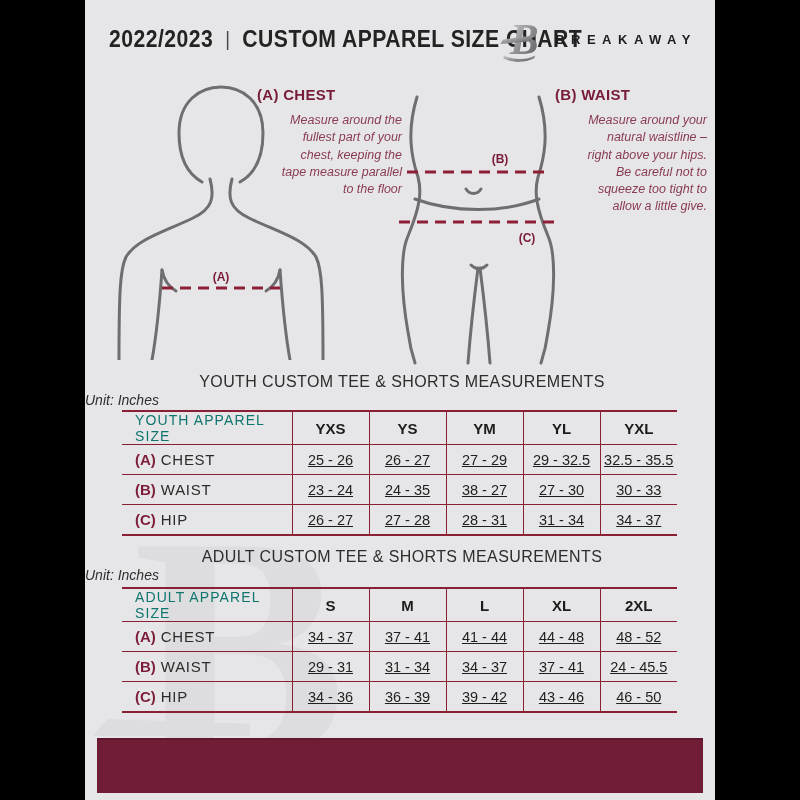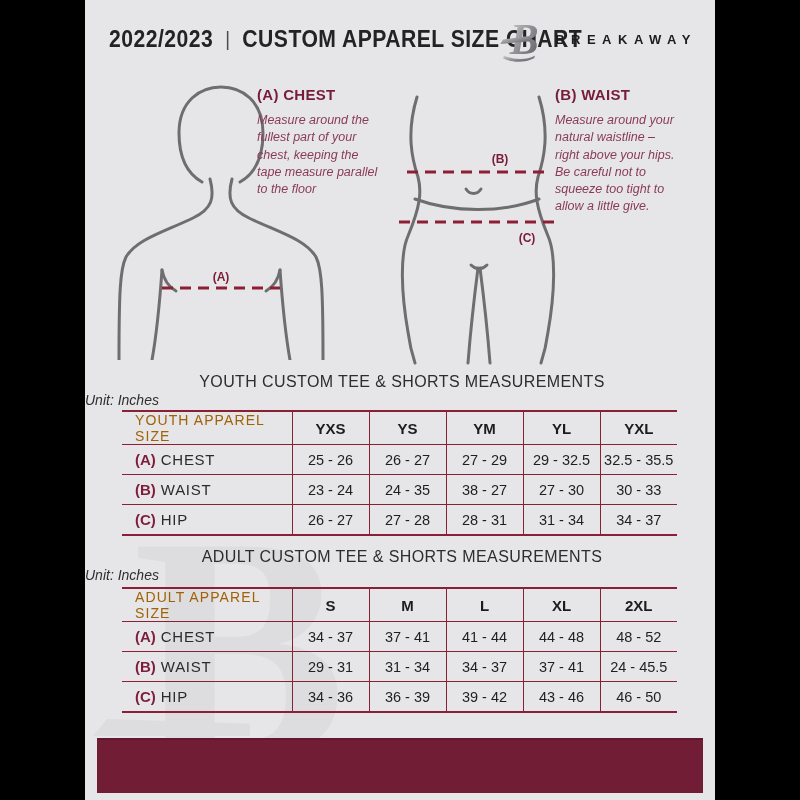--- a/index.html
+++ b/index.html
@@ -29,21 +29,21 @@
   .watermark-swoosh{
     position:absolute;left:8px;top:719px;width:157px;height:17px;background:#dddde0;z-index:0;
     clip-path:polygon(0 100%,9% 0,100% 28%,100% 100%);
   }
   
   .figure{position:absolute;z-index:1;}
   #figure-torso{left:28px;top:82px;}
   #figure-hips{left:308px;top:95px;}
   .instr{position:absolute;z-index:1;width:152px;}
   .instr h3{margin:0 0 9px 0;font-size:15px;font-weight:bold;color:#771b38;letter-spacing:0.3px;}
-  .instr p{margin:0;font-size:12.5px;line-height:1.38;font-style:italic;color:#8a3b54;white-space:pre-line;}
+  .instr p{margin:0;font-size:12.5px;line-height:1.38;font-style:italic;color:#8a3b54;white-space:pre-line;text-align:right;}
   #instr-chest{left:172px;top:86px;width:145px;}
   #instr-waist{left:470px;top:86px;}
   #instr-hips{left:470px;top:223px;}
   
   .section-title{position:absolute;left:4px;right:0;text-align:center;z-index:1;
     font-size:16px;font-weight:normal;letter-spacing:0.4px;color:#2d2d2d;}
   .unit-line{position:absolute;left:0;right:0;text-align:left;z-index:1;
     font-size:14px;font-style:italic;color:#2f2f2f;}
   #youth-title{top:373px;} #youth-unit{top:392px;}
   #adult-title{top:548px;} #adult-unit{top:567px;}
@@ -52,24 +52,24 @@
     position:absolute;left:37px;width:555px;border-collapse:collapse;table-layout:fixed;z-index:1;
     border-top:2.5px solid #8a2035;border-bottom:2px solid #8a2035;background:transparent;
   }
   #youth-table{top:410px;} #adult-table{top:587px;}
   .size-table col.lbl{width:170px;} .size-table col.val{width:77px;}
   .size-table th,.size-table td{padding:0;background:transparent;}
   .size-table thead th{height:32px;border-bottom:1.5px solid #8a2035;}
   .size-table tbody td{height:29px;border-bottom:1.5px solid #8a2035;}
   .size-table tr> :last-child{}
   .size-table th.size-h{font-size:15px;font-weight:bold;color:#1c1c1c;text-align:center;border-left:1.5px solid #8a2035;}
-  .size-table th.label-h{font-size:14px;font-weight:normal;color:#a16207;letter-spacing:1.1px;text-align:left;padding-left:13px;}
+  .size-table th.label-h{font-size:14px;font-weight:normal;color:#0f766e;letter-spacing:1.1px;text-align:left;padding-left:13px;}
   .size-table td.row-label{text-align:left;padding-left:13px;font-size:15px;color:#2b2b2b;letter-spacing:0.7px;}
   .size-table td.row-label .pfx{font-weight:bold;color:#7d1d3a;margin-right:5px;letter-spacing:0;}
-  .size-table td.val-cell{text-align:center;font-size:14.5px;color:#1f1f1f;border-left:1.5px solid #8a2035;}
+  .size-table td.val-cell{text-align:center;font-size:14.5px;color:#1f1f1f;border-left:1.5px solid #8a2035;text-decoration:underline;}
   .size-table tbody tr:last-child td{border-bottom:none;}
   
   .footer-bar{position:absolute;left:12px;top:738px;width:606px;height:53px;background:#721d36;z-index:2;
     border-top:2px solid #621830;}
   
   .outline{fill:none;stroke:#6e6e70;stroke-width:3;stroke-linecap:round;}
   .dash{fill:none;stroke:#8c1e35;stroke-width:3.2;stroke-dasharray:11 7;}
   .diagram-label{font-family:"Liberation Sans",sans-serif;font-size:12px;font-weight:bold;fill:#7a1c38;}
 </style>
 </head>

